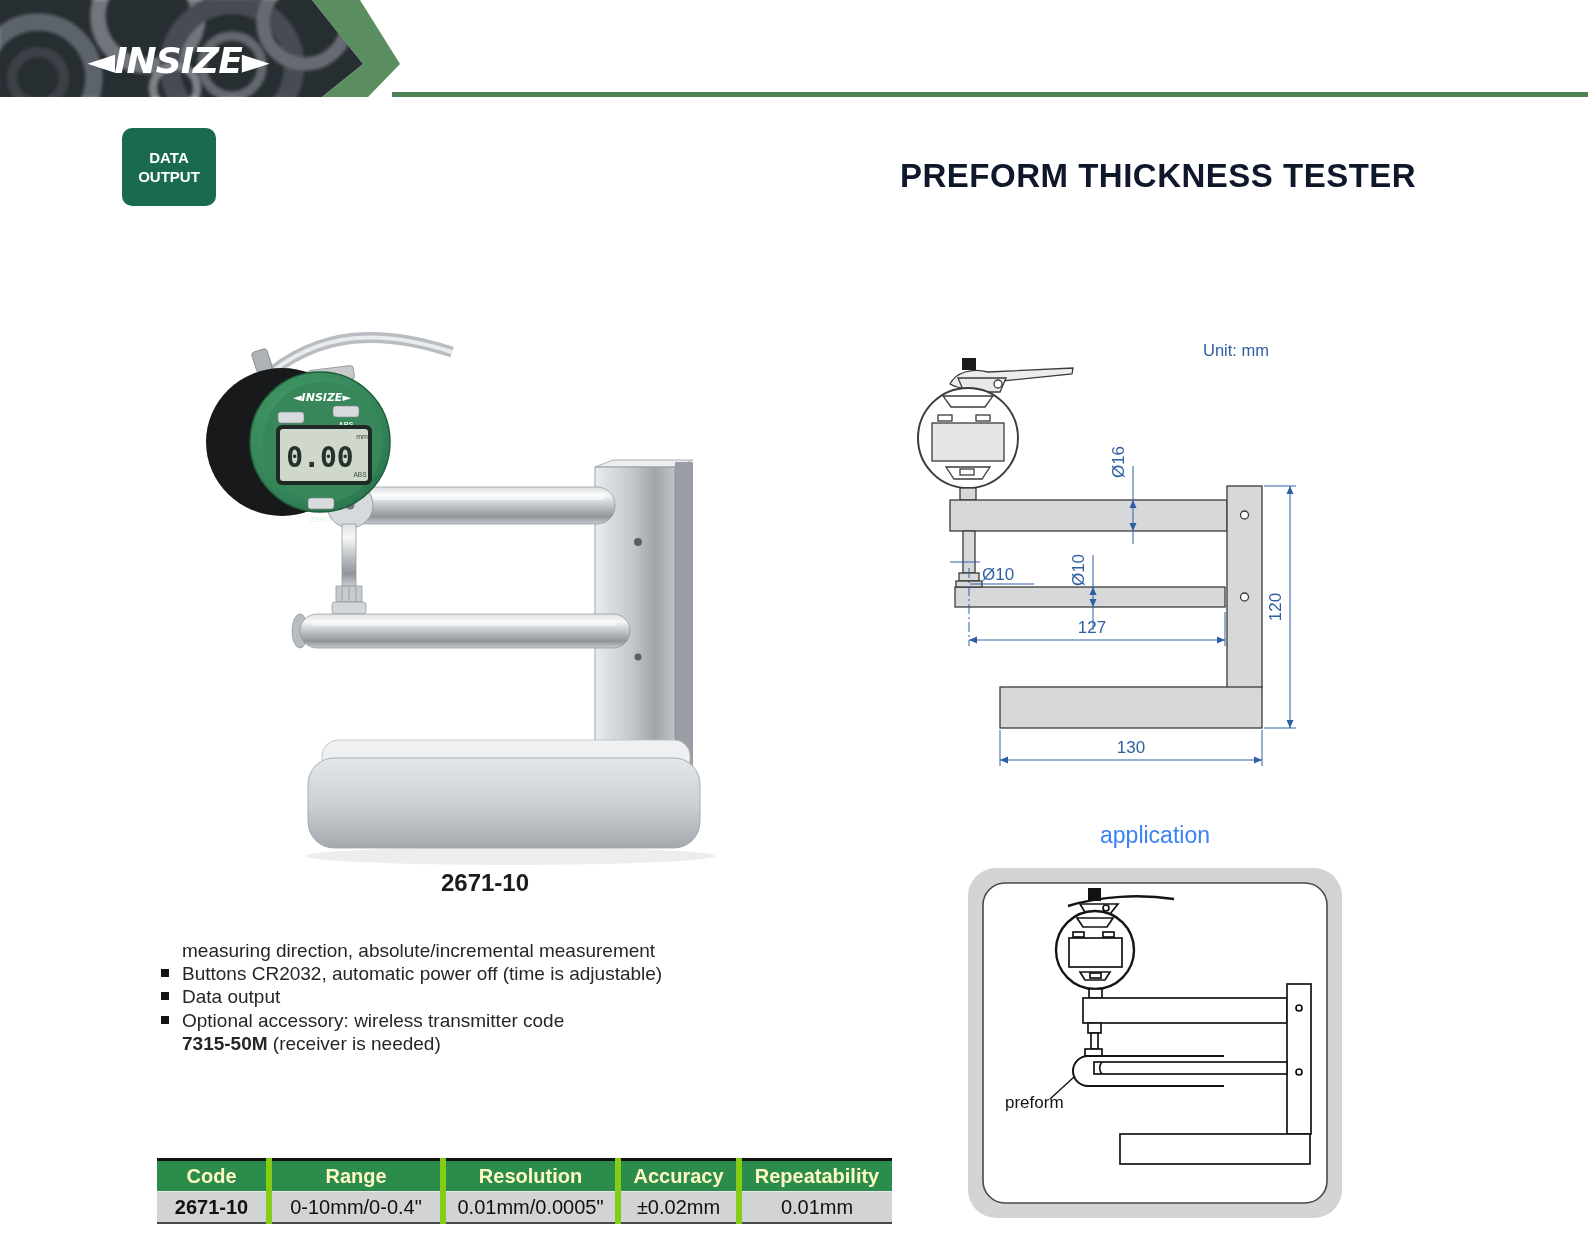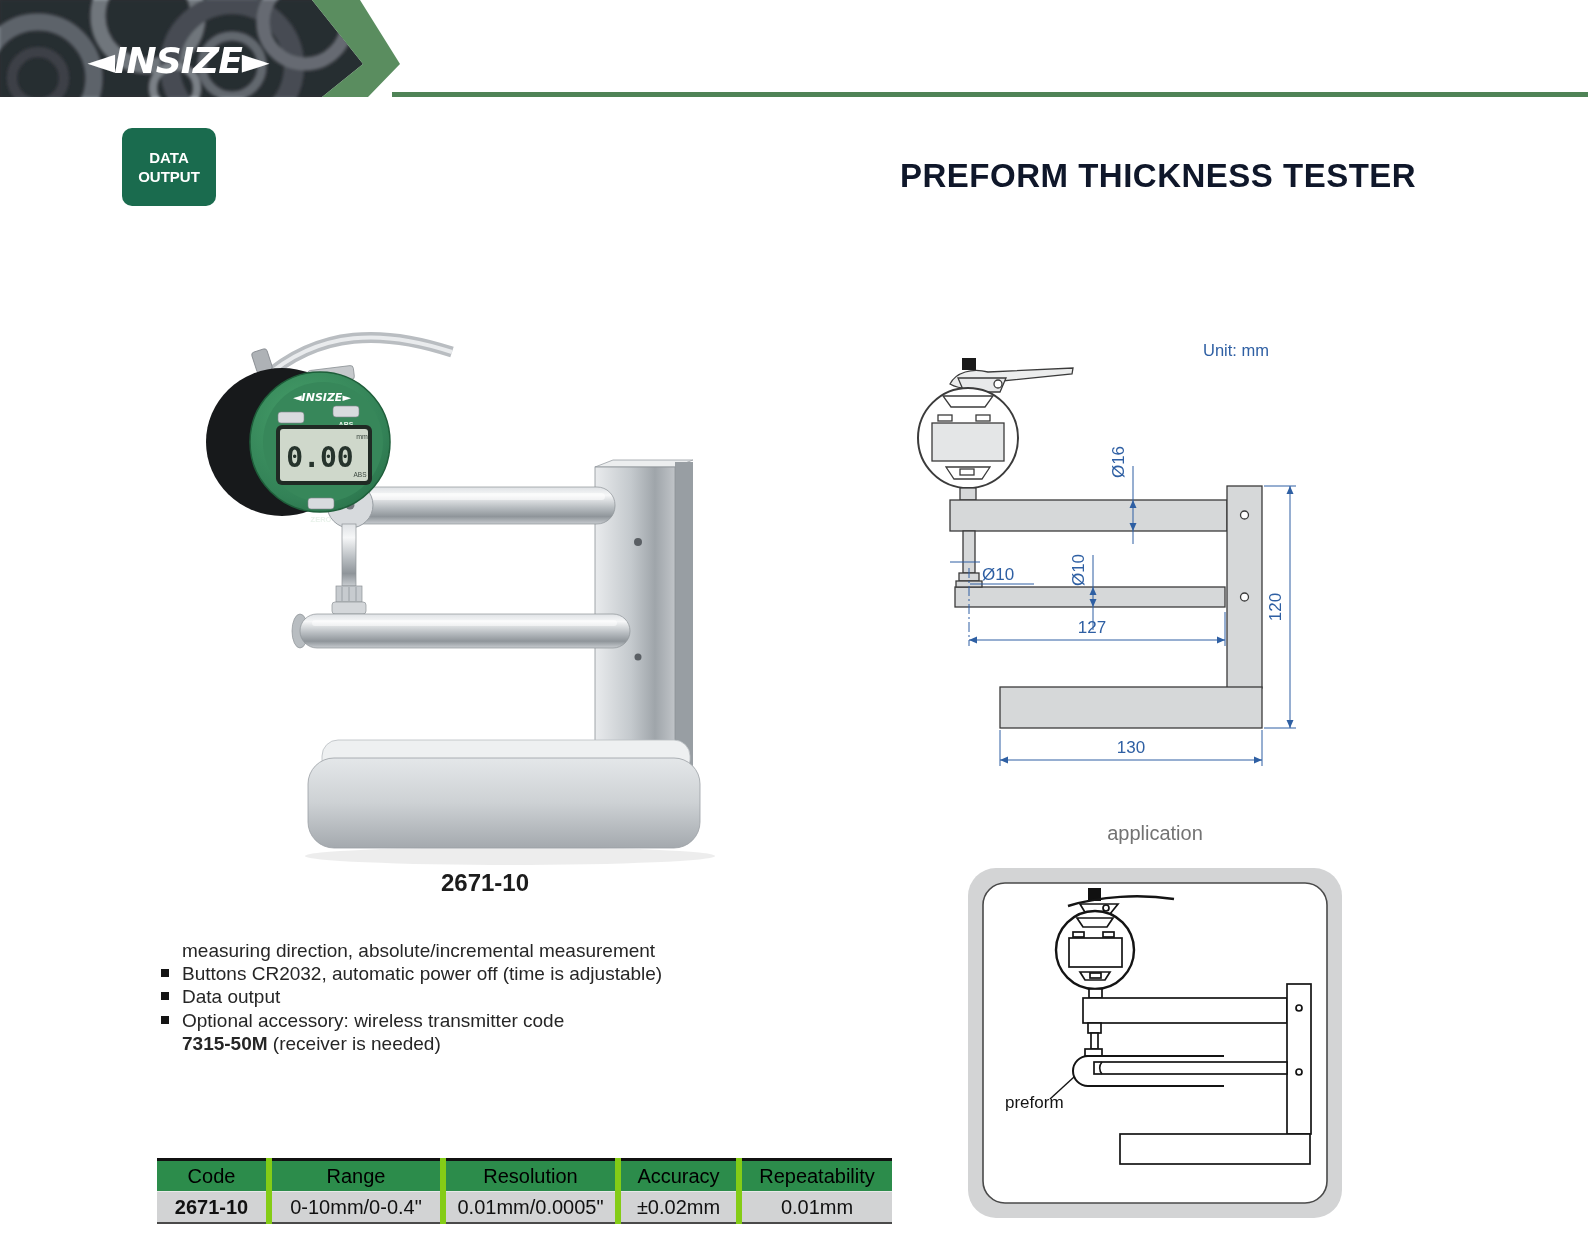--- a/index.html
+++ b/index.html
@@ -17,33 +17,33 @@
          letter-spacing:0.5px;white-space:nowrap;}
 
   
   .product-svg{left:170px;top:292px;}
   .caption{left:170px;top:869px;width:630px;text-align:center;font-size:24px;font-weight:bold;color:#1c1c1c;}
 
   
   .drawing-svg{left:900px;top:330px;}
 
   
-  .app-title{left:960px;top:822px;width:390px;text-align:center;font-size:20px;color:#737373;}
+  .app-title{left:960px;top:822px;width:390px;text-align:center;font-size:23px;color:#3b82f6;}
   .app-svg{left:960px;top:856px;}
 
   
   .features{left:160px;top:939px;width:600px;font-size:19px;line-height:23.2px;color:#262626;}
   .feat-line{position:relative;padding-left:22px;}
   .feat-line.bullet::before{content:"";position:absolute;left:1px;top:7px;width:8px;height:8px;background:#141414;}
   .feat-line b{font-weight:bold;text-align:center;}
 
   
   table.spec{left:157px;top:1158px;position:absolute;border-collapse:collapse;table-layout:fixed;
              font-size:20px;border-top:3px solid #111;border-bottom:2px solid #4a4a4a;}
-  table.spec th{background:#2c8c4b;color:#000000;font-weight:normal;height:30px;padding:0;
+  table.spec th{background:#2c8c4b;color:#fef9c3;font-weight:bold;height:30px;padding:0;
                 border-bottom:1px solid #e9e9e9;}
   table.spec td{background:#d2d3d4;color:#111;height:30px;text-align:center;padding:0;}
   table.spec th + th, table.spec td + td{border-left:6px solid #84cc16;}
   table.spec td:first-child{font-weight:bold;}
   .c0{width:112px}.c1{width:174px}.c2{width:175px}.c3{width:121px}.c4{width:153px}
 
   
   .dimtxt{font-family:"Liberation Sans",sans-serif;font-size:17px;fill:#2e5fa3;}
   .unittxt{font-family:"Liberation Sans",sans-serif;font-size:16.5px;fill:#2e5fa3;}
   .apptxt{font-family:"Liberation Sans",sans-serif;font-size:17px;fill:#141414;}

